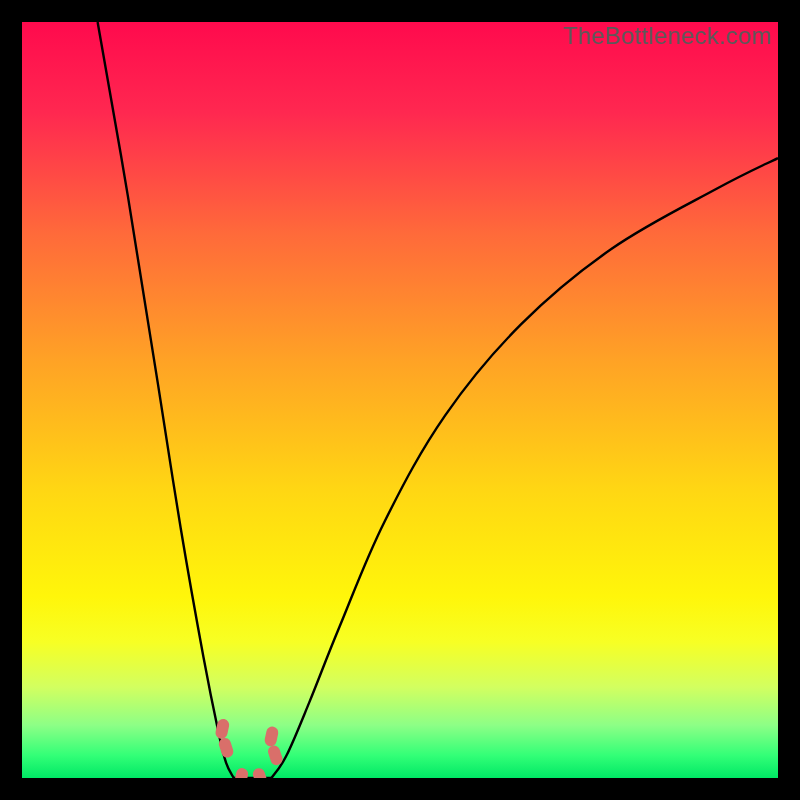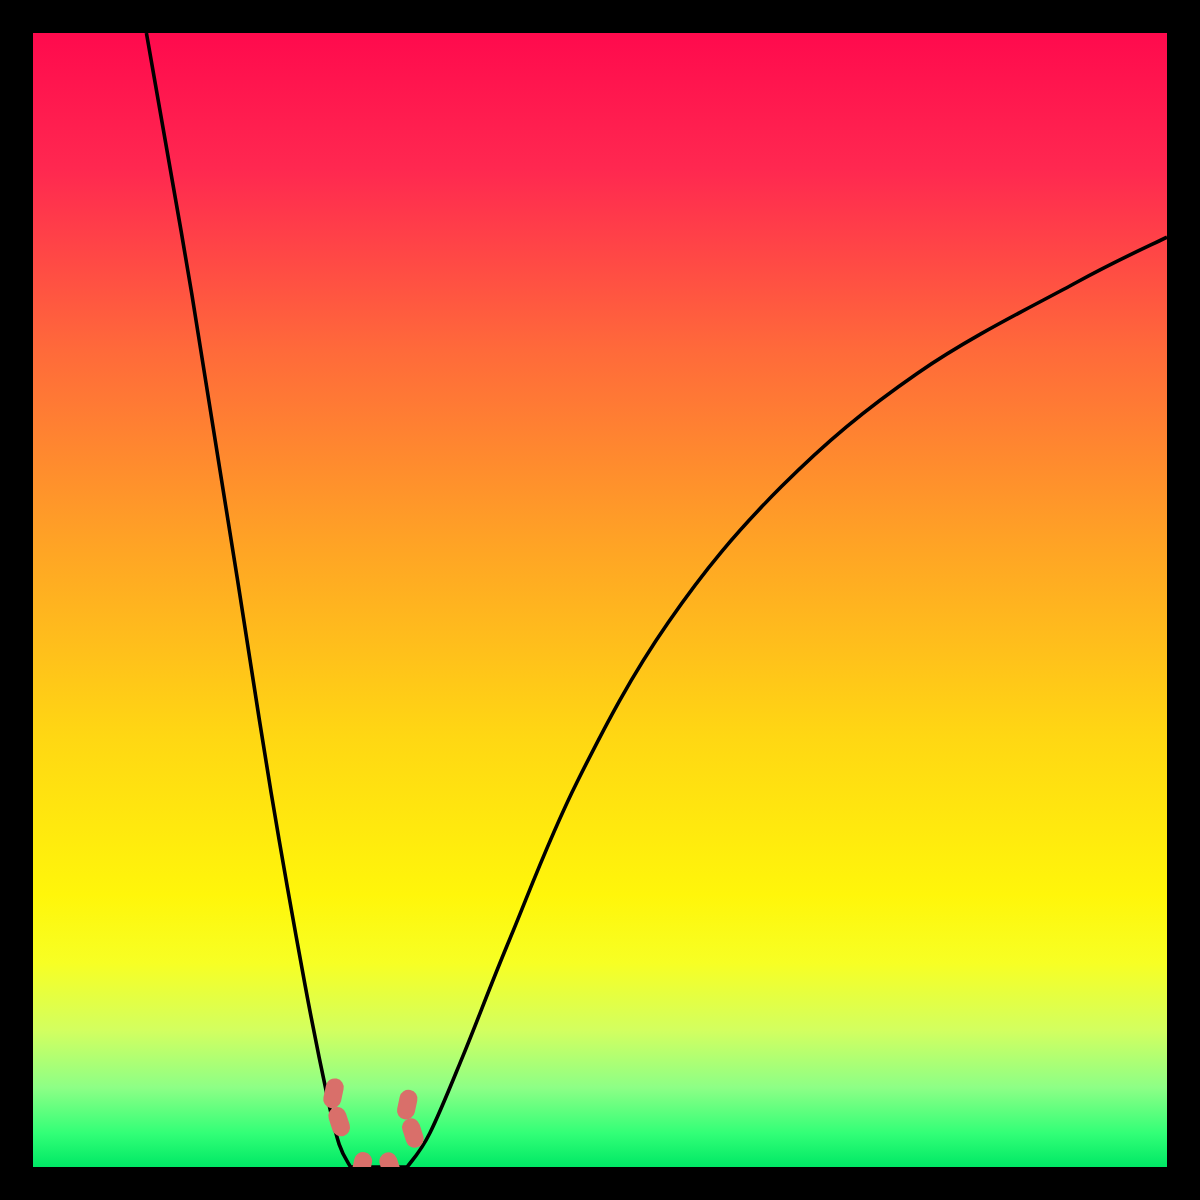--- a/index.html
+++ b/index.html
@@ -38,20 +38,21 @@
   }
   svg {
     display: block;
   }
 </style>
 </head>
 <body>
 
 <div class="frame">
 
+  <div class="watermark">TheBottleneck.com</div>
 
   <svg class="plot-area" viewBox="0 0 756 756">
     <defs>
       <linearGradient id="bg-grad" x1="0" y1="0" x2="0" y2="1">
           <stop offset="0%" stop-color="#ff0a4d"></stop>
           <stop offset="12%" stop-color="#ff2850"></stop>
           <stop offset="28.000000000000004%" stop-color="#ff6a3a"></stop>
           <stop offset="45%" stop-color="#ffa325"></stop>
           <stop offset="62%" stop-color="#ffd713"></stop>
           <stop offset="76%" stop-color="#fff60a"></stop>

